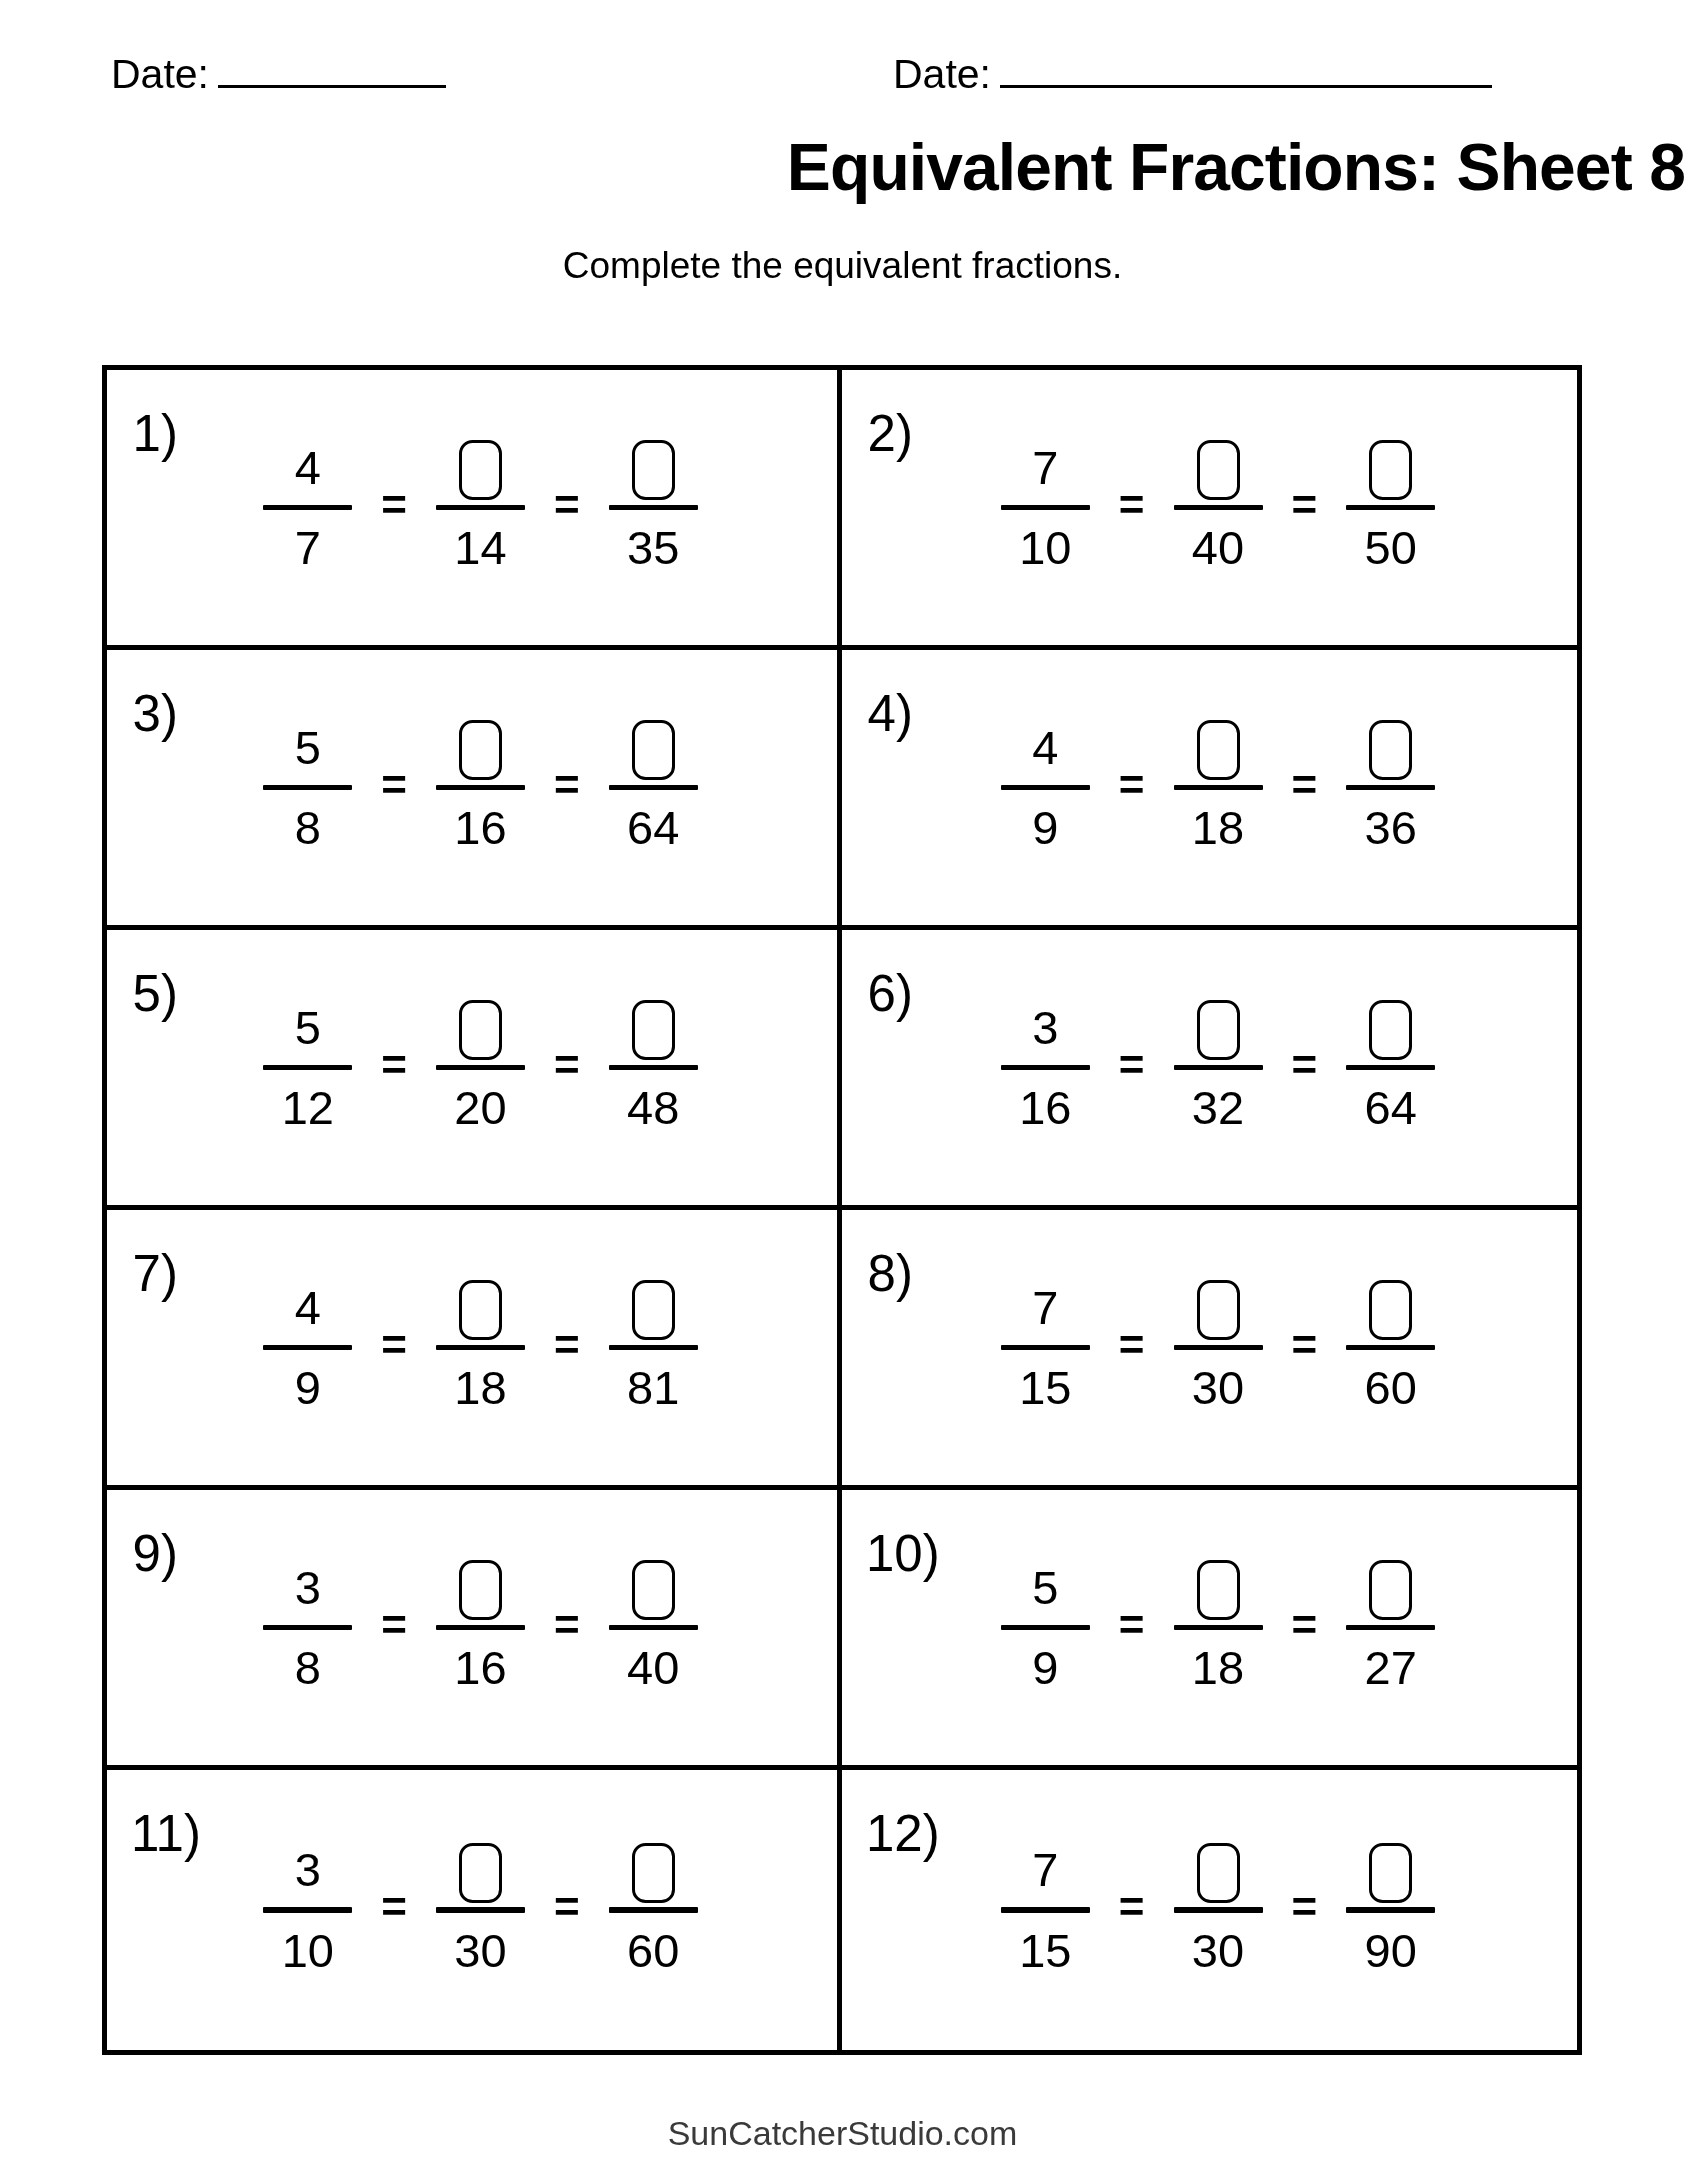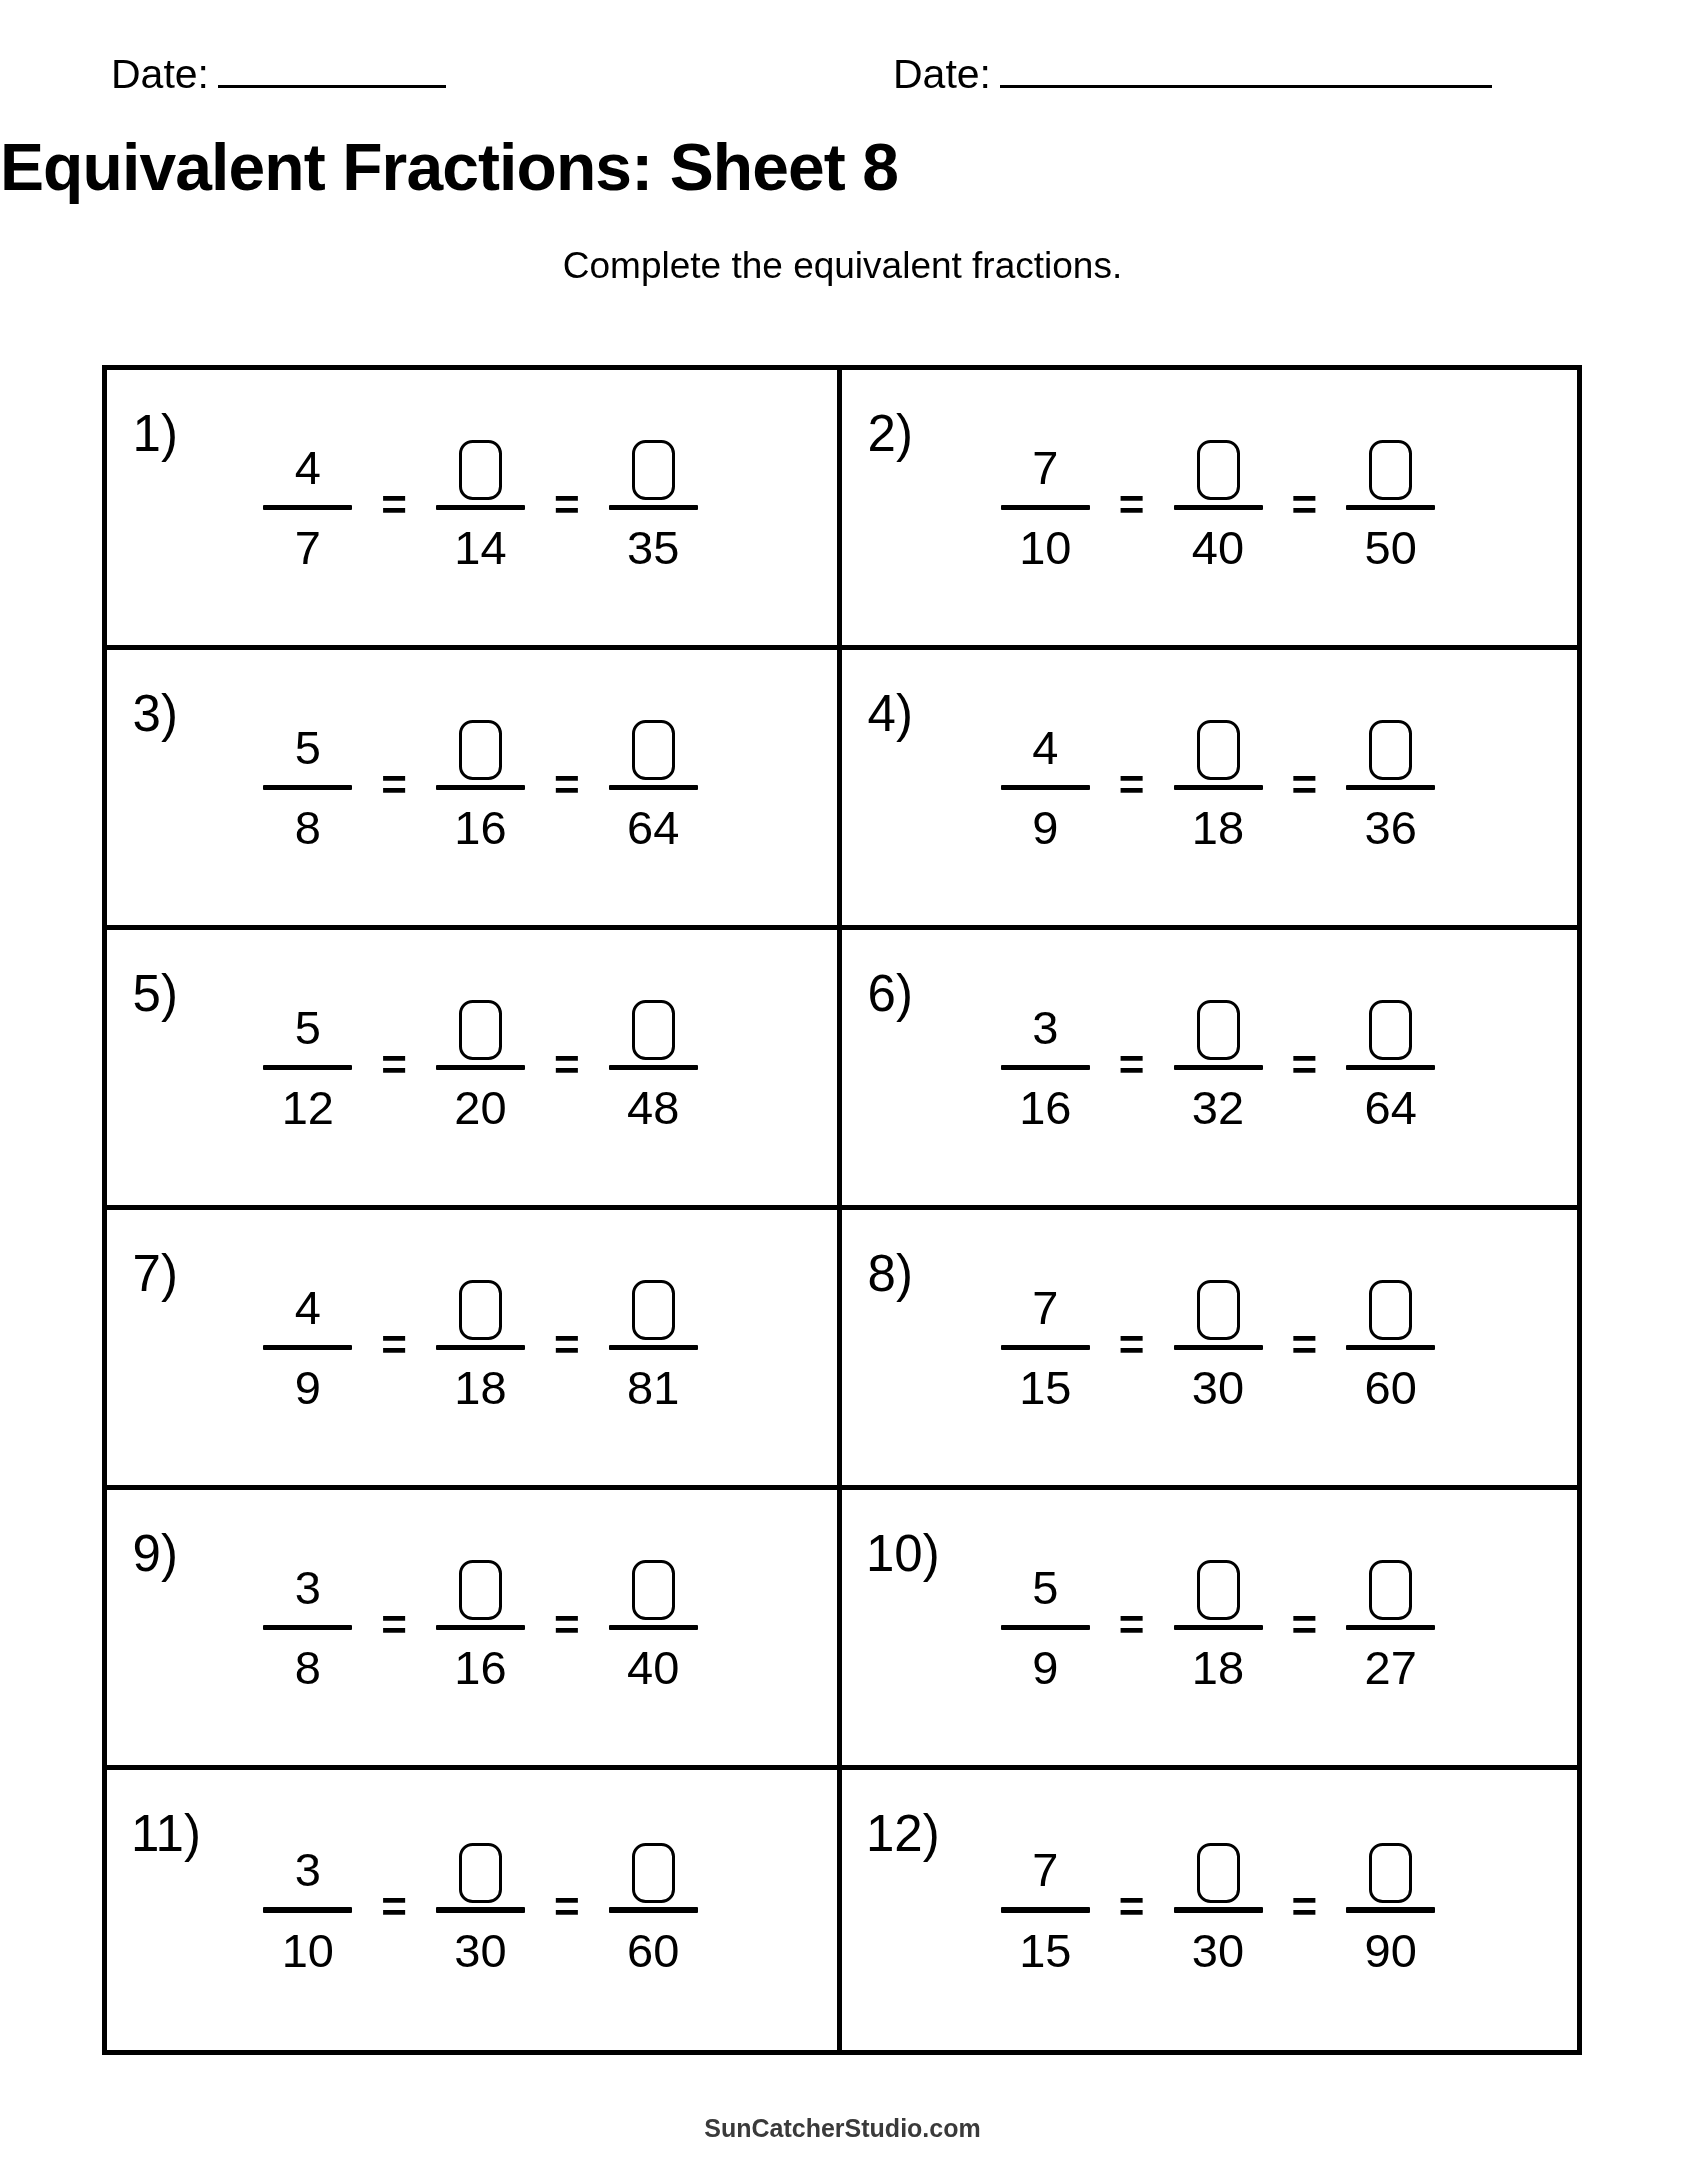--- a/index.html
+++ b/index.html
@@ -20,21 +20,21 @@
     border-bottom: 3.4px solid #000;
     height: 34px;
     margin-left: 8.5px;
   }
   .date-line { width: 228px; }
   .name-line { width: 492px; }
 
   
   .page-title {
     position: absolute; top: 129px; left: 0; width: 100%;
-    text-align: left;
+    text-align: right;
     font-size: 66px; font-weight: bold;
     letter-spacing: -0.9px;
   }
   .page-subtitle {
     position: absolute; top: 245px; left: 0; width: 100%;
     text-align: center;
     font-size: 37px;
   }
 
   
@@ -88,23 +88,22 @@
 
   .equals {
     font-size: 44px; font-weight: 700;
     transform: translateY(-3.4px);
   }
 
   
   .footer-credit {
     position: absolute; top: 2114px; left: 0; width: 100%;
     text-align: center;
-    font-size: 25px;
+    font-size: 34px;
     color: #3a3a3a;
-    font-weight: bold;
   }
 </style>
 </head>
 <body>
 
 <div class="date-group">
   <span>Date:</span><span class="blank-line date-line"></span>
 </div>
 <div class="name-group">
   <span>Date:</span><span class="blank-line name-line"></span>

